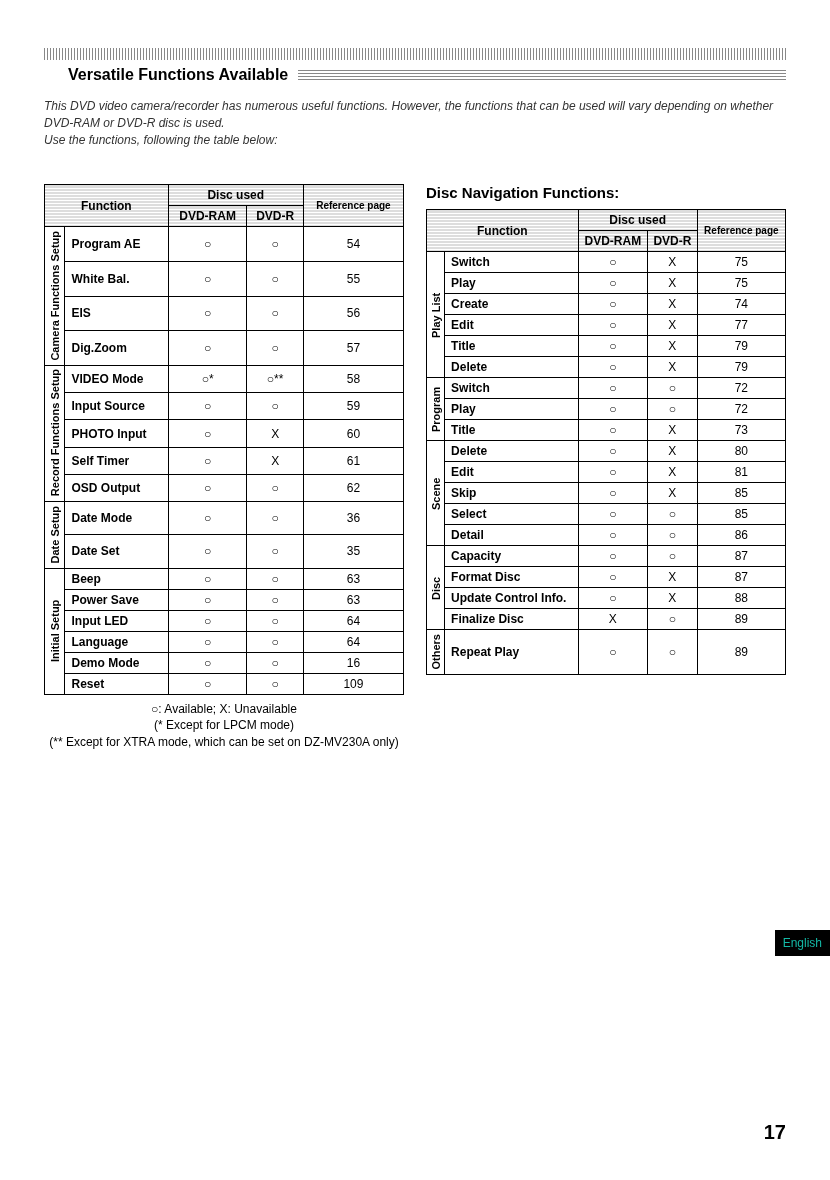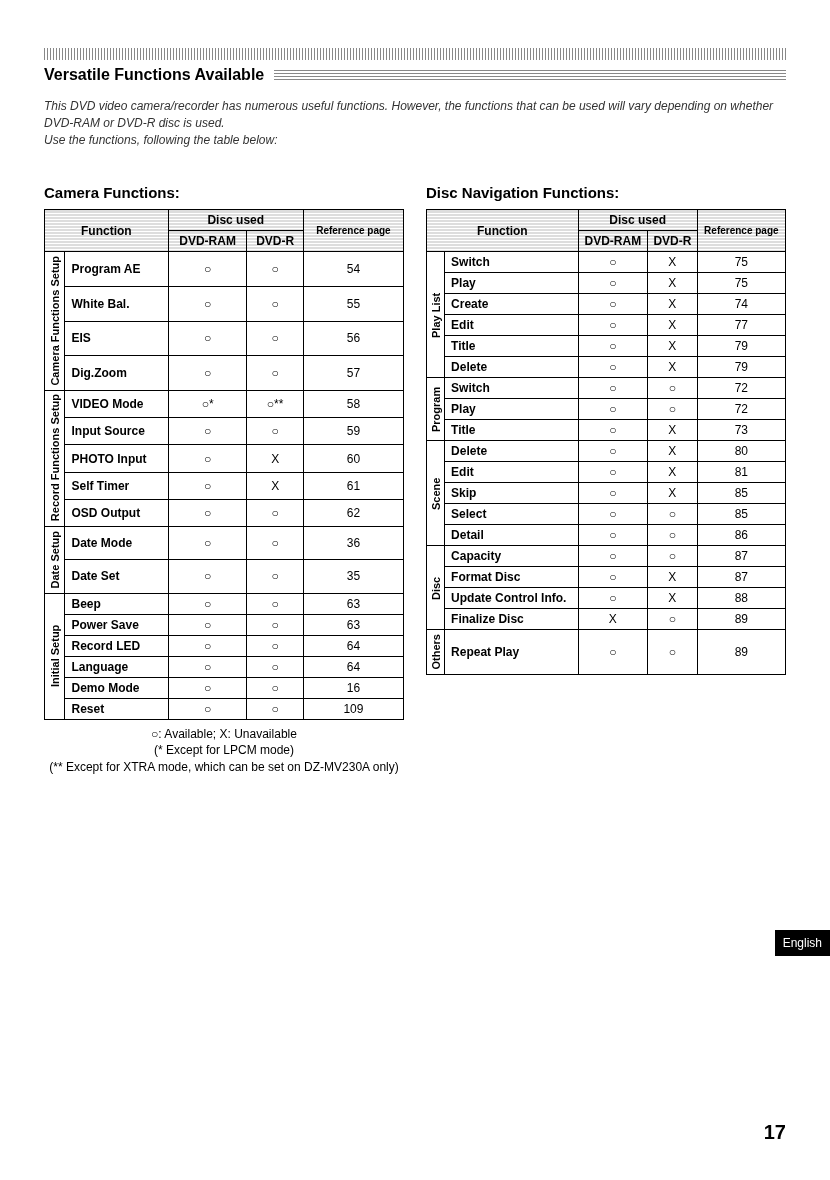--- a/index.html
+++ b/index.html
@@ -12,21 +12,21 @@
     position: relative;
     color: #000;
   }
   .title-row { display: flex; align-items: center; gap: 10px; margin-bottom: 6px; }
   .title { font-size: 24px; font-weight: bold; }
   .title-rule {
     flex: 1; height: 12px;
     background: repeating-linear-gradient(90deg,#888 0 1px,#fff 1px 3px);
   }
   .subtitle-row { display: flex; align-items: center; gap: 10px; margin-bottom: 14px; }
-  .subtitle { font-size: 16px; font-weight: bold; }
+  .subtitle { font-size: 16px; font-weight: bold; margin-left: 24px; }
   .subtitle-rule {
     flex: 1; height: 10px;
     background: repeating-linear-gradient(0deg,#888 0 1px,#fff 1px 3px);
   }
   .intro { font-size: 12px; font-style: italic; color: #333; margin-bottom: 36px; line-height: 1.4; }
   .columns { display: flex; gap: 22px; }
   .col { flex: 1; }
   .sec-title { font-size: 15px; font-weight: bold; margin-bottom: 8px; }
   table { border-collapse: collapse; width: 100%; font-size: 12px; padding-left: 24px; }
   th, td { border: 1px solid #000; padding: 3px 4px; vertical-align: middle; }
@@ -38,40 +38,39 @@
   .group {
     writing-mode: vertical-rl; transform: rotate(180deg);
     text-align: center; font-weight: bold; font-size: 11px; padding: 4px 2px;
     line-height: 1.1;
   }
   .fn { font-weight: bold; text-align: left; padding-left: 6px; }
   .cell-c { text-align: center; }
   .notes { font-size: 12px; text-align: center; margin-top: 6px; line-height: 1.4; }
   .tab-english {
     position: absolute; right: 0; top: 930px;
-    background: #000; color: #ffffff; font-size: 12px; padding: 6px 8px;
+    background: #000; color: #14b8a6; font-size: 12px; padding: 6px 8px;
   }
   .pagenum { position: absolute; right: 44px; bottom: 36px; font-size: 20px; font-weight: bold; }
   .circ { font-family: Arial, sans-serif; }
 </style>
 </head>
 <body>
 
 <div class="title-row">
   <div class="title-rule"></div>
 </div>
 <div class="subtitle-row">
   <div class="subtitle">Versatile Functions Available</div>
   <div class="subtitle-rule"></div>
 </div>
 <div class="intro" id="intro">This DVD video camera/recorder has numerous useful functions. However, the functions that can be used will vary depending on whether DVD-RAM or DVD-R disc is used.<br>Use the functions, following the table below:</div>
 
 <div class="columns">
   <div class="col">
-    <div class="sec-title">Camera Functions:</div>
     <table id="cam-table">
         <tbody>
           <tr>
             <th class="hatch" colspan="2" rowspan="2">Function</th>
             <th class="hatch" colspan="2">Disc used</th>
             <th class="hatch" rowspan="2" style="font-size:10px">Reference page</th>
           </tr>
           <tr>
             <th class="hatch">DVD-RAM</th>
             <th class="hatch">DVD-R</th>
@@ -152,21 +151,21 @@
             <td class="cell-c circ">○</td>
             <td class="cell-c">63</td>
           </tr>
           <tr>
             <td class="fn">Power Save</td>
             <td class="cell-c circ">○</td>
             <td class="cell-c circ">○</td>
             <td class="cell-c">63</td>
           </tr>
           <tr>
-            <td class="fn">Record LED</td>
+            <td class="fn">Input LED</td>
             <td class="cell-c circ">○</td>
             <td class="cell-c circ">○</td>
             <td class="cell-c">64</td>
           </tr>
           <tr>
             <td class="fn">Language</td>
             <td class="cell-c circ">○</td>
             <td class="cell-c circ">○</td>
             <td class="cell-c">64</td>
           </tr>

